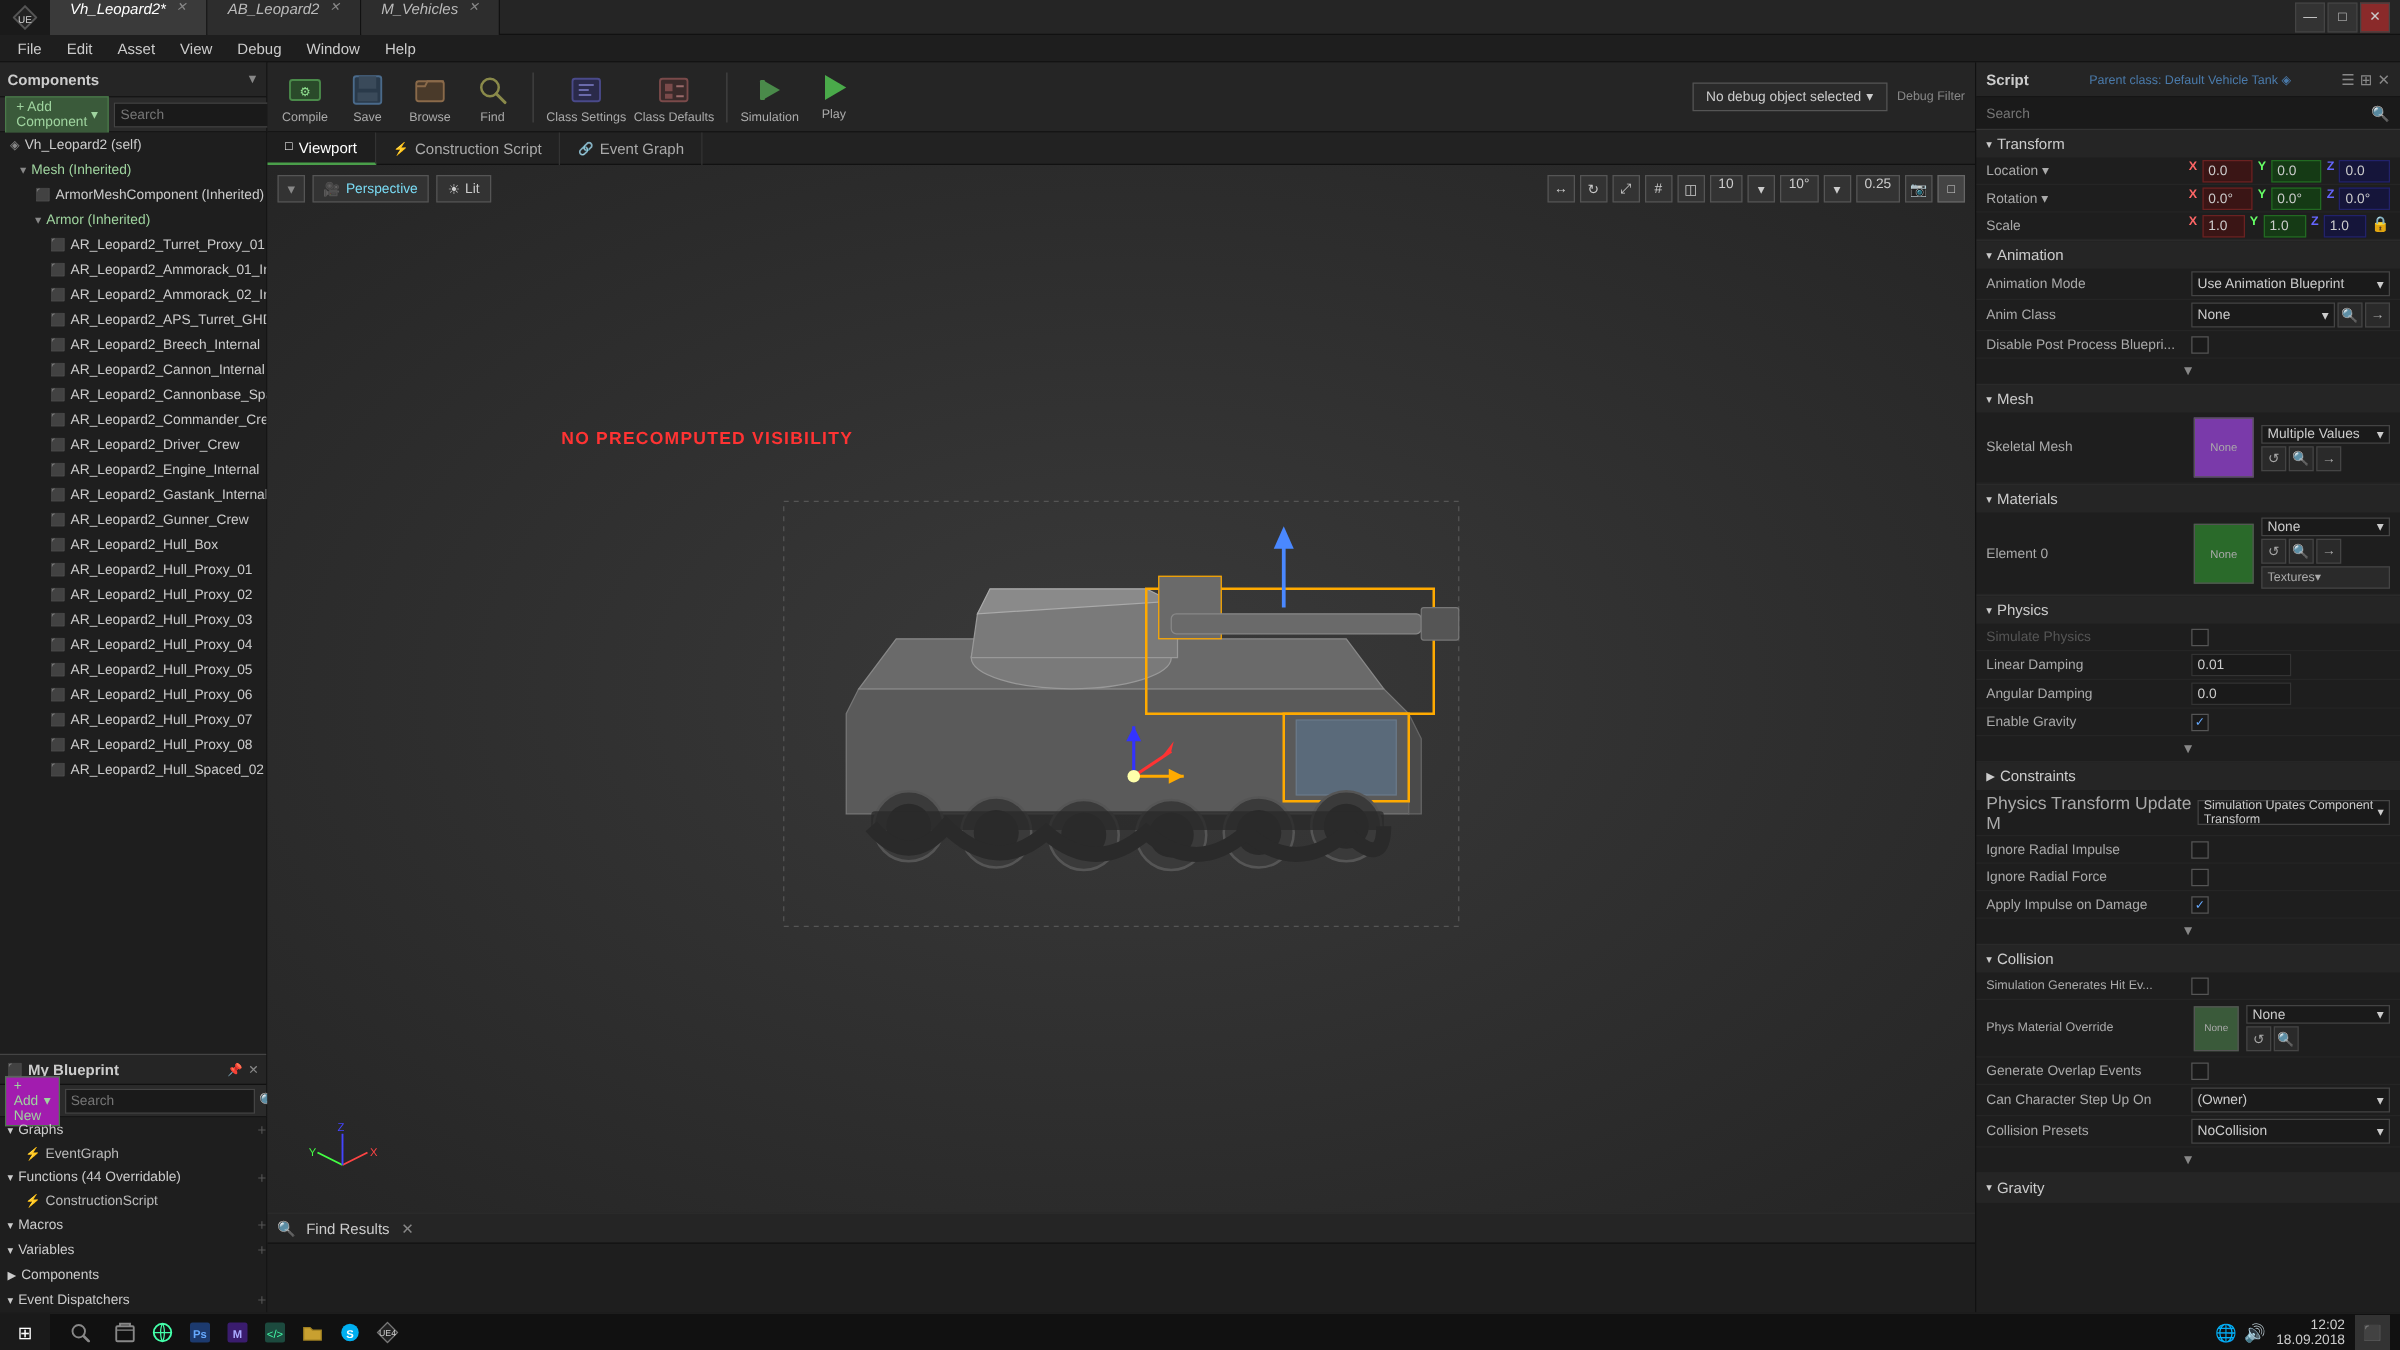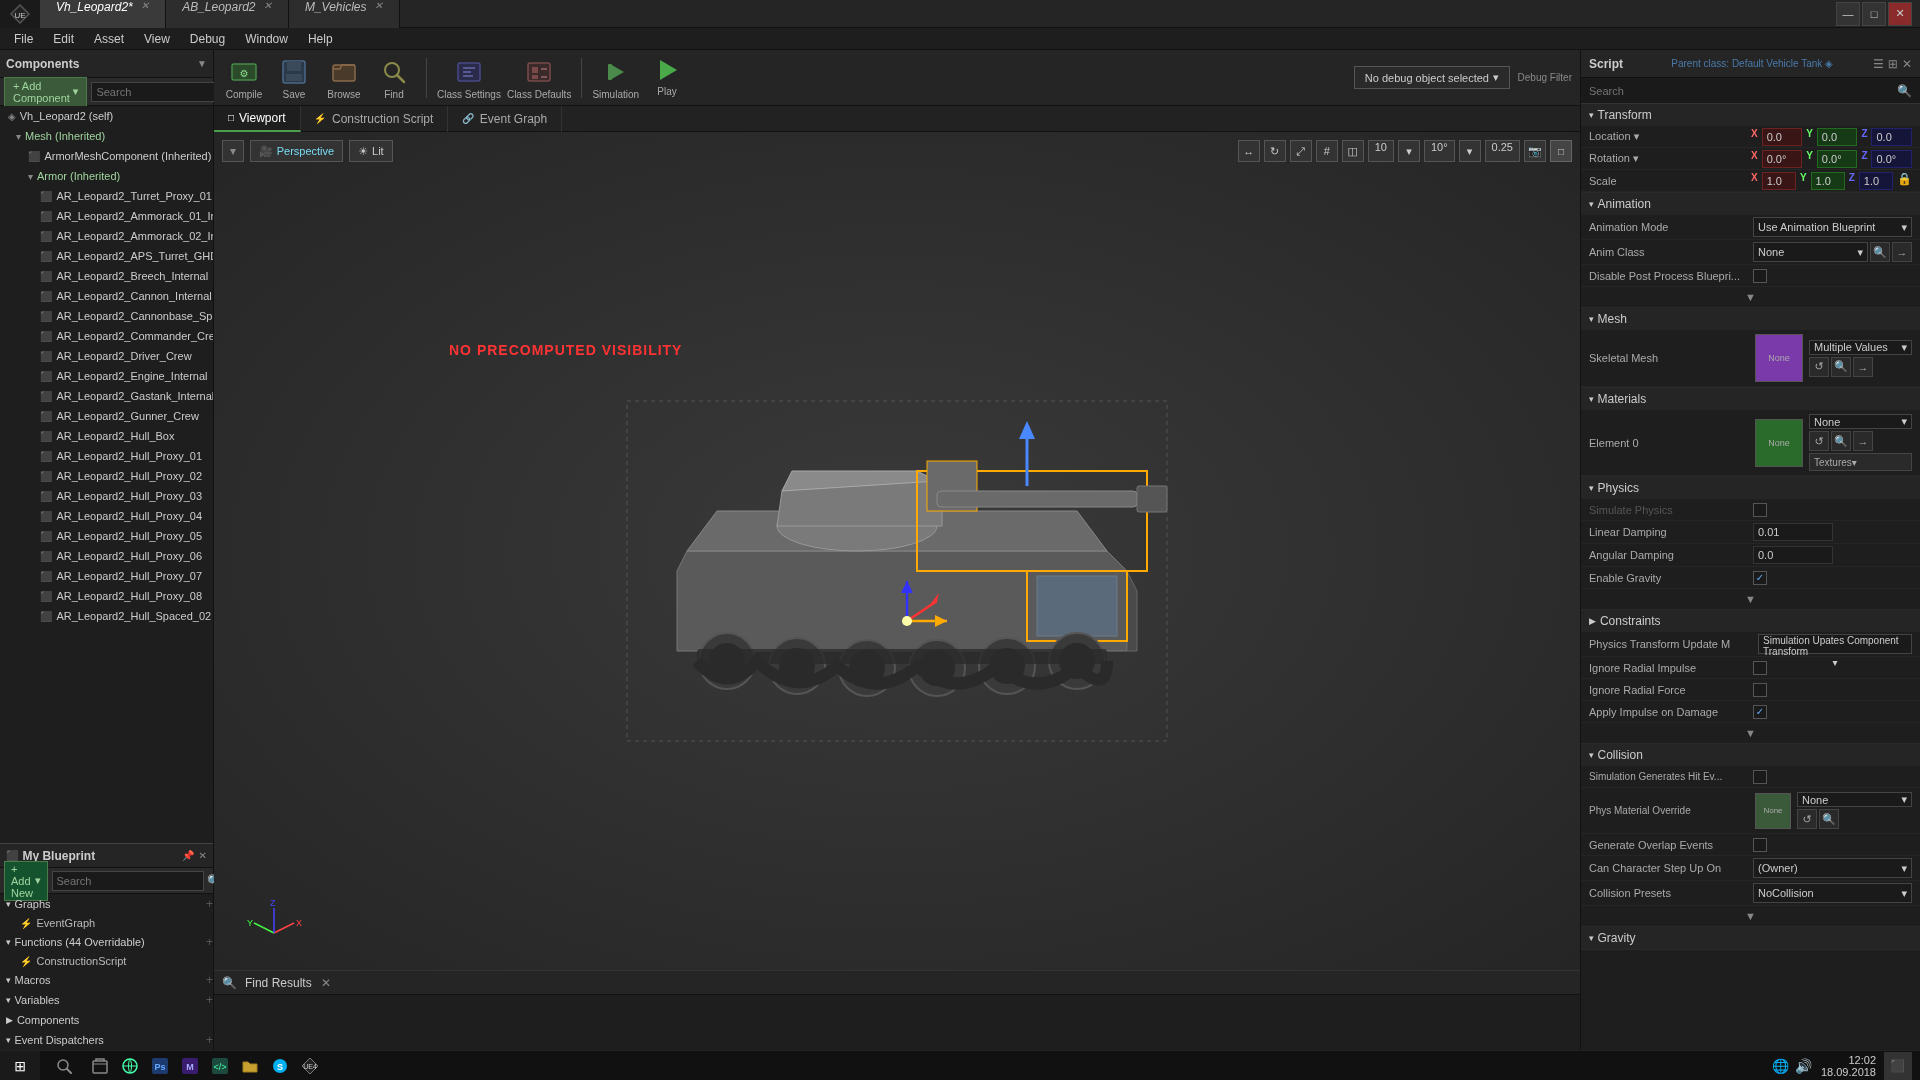--- a/index.html
+++ b/index.html
@@ -73,21 +73,21 @@
     #my-blueprint-section { border-top: 1px solid #444; }
     #my-blueprint-header {
       height: 24px; background: #252525; display: flex; align-items: center;
       padding: 0 6px; border-bottom: 1px solid #111; cursor: pointer;
     }
     .bp-toolbar {
       height: 26px; background: #2a2a2a; display: flex; align-items: center; padding: 2px 4px; gap: 4px;
       border-bottom: 1px solid #111;
     }
     .add-new-btn {
-      background: #14532d; border: 1px solid #4a7a4a; color: #9fd49f;
+      background: #a21caf; border: 1px solid #4a7a4a; color: #9fd49f;
       padding: 1px 6px; font-size: 11px; cursor: pointer; display: flex; align-items: center; gap: 2px;
     }
     #bp-tree { overflow-y: auto; background: #1e1e1e; }
     .bp-section-header {
       height: 20px; display: flex; align-items: center; padding-left: 6px;
       color: #ccc; font-size: 11px; cursor: pointer;
     }
     .bp-section-header .arrow { margin-right: 4px; font-size: 9px; }
     .bp-item {
       height: 18px; display: flex; align-items: center; padding-left: 20px;
@@ -892,22 +892,22 @@
           <span class="expand-btn">▼</span>
         </div>
       </div>
 
       <div class="details-section">
         <div class="details-section-header">
           <span class="arrow">▶</span>
           <span>Constraints</span>
         </div>
         <div class="phys-row">
-          <span class="phys-label phys-label-active" style="flex:0 0 165px;font-size:11px;">Physics Transform Update M</span>
-          <div class="dropdown-field" style="font-size:10px;flex-direction:column;">
+          <span class="phys-label phys-label-active" style="flex:0 0 165px;font-size:14px;">Physics Transform Update M</span>
+          <div class="dropdown-field" style="font-size:10px;">
             <span>Simulation Upates Component Transform</span>
             <span>▾</span>
           </div>
         </div>
         <div class="phys-row">
           <span class="phys-label phys-label-active">Ignore Radial Impulse</span>
           <div class="checkbox-field"></div>
         </div>
         <div class="phys-row">
           <span class="phys-label phys-label-active">Ignore Radial Force</span>

